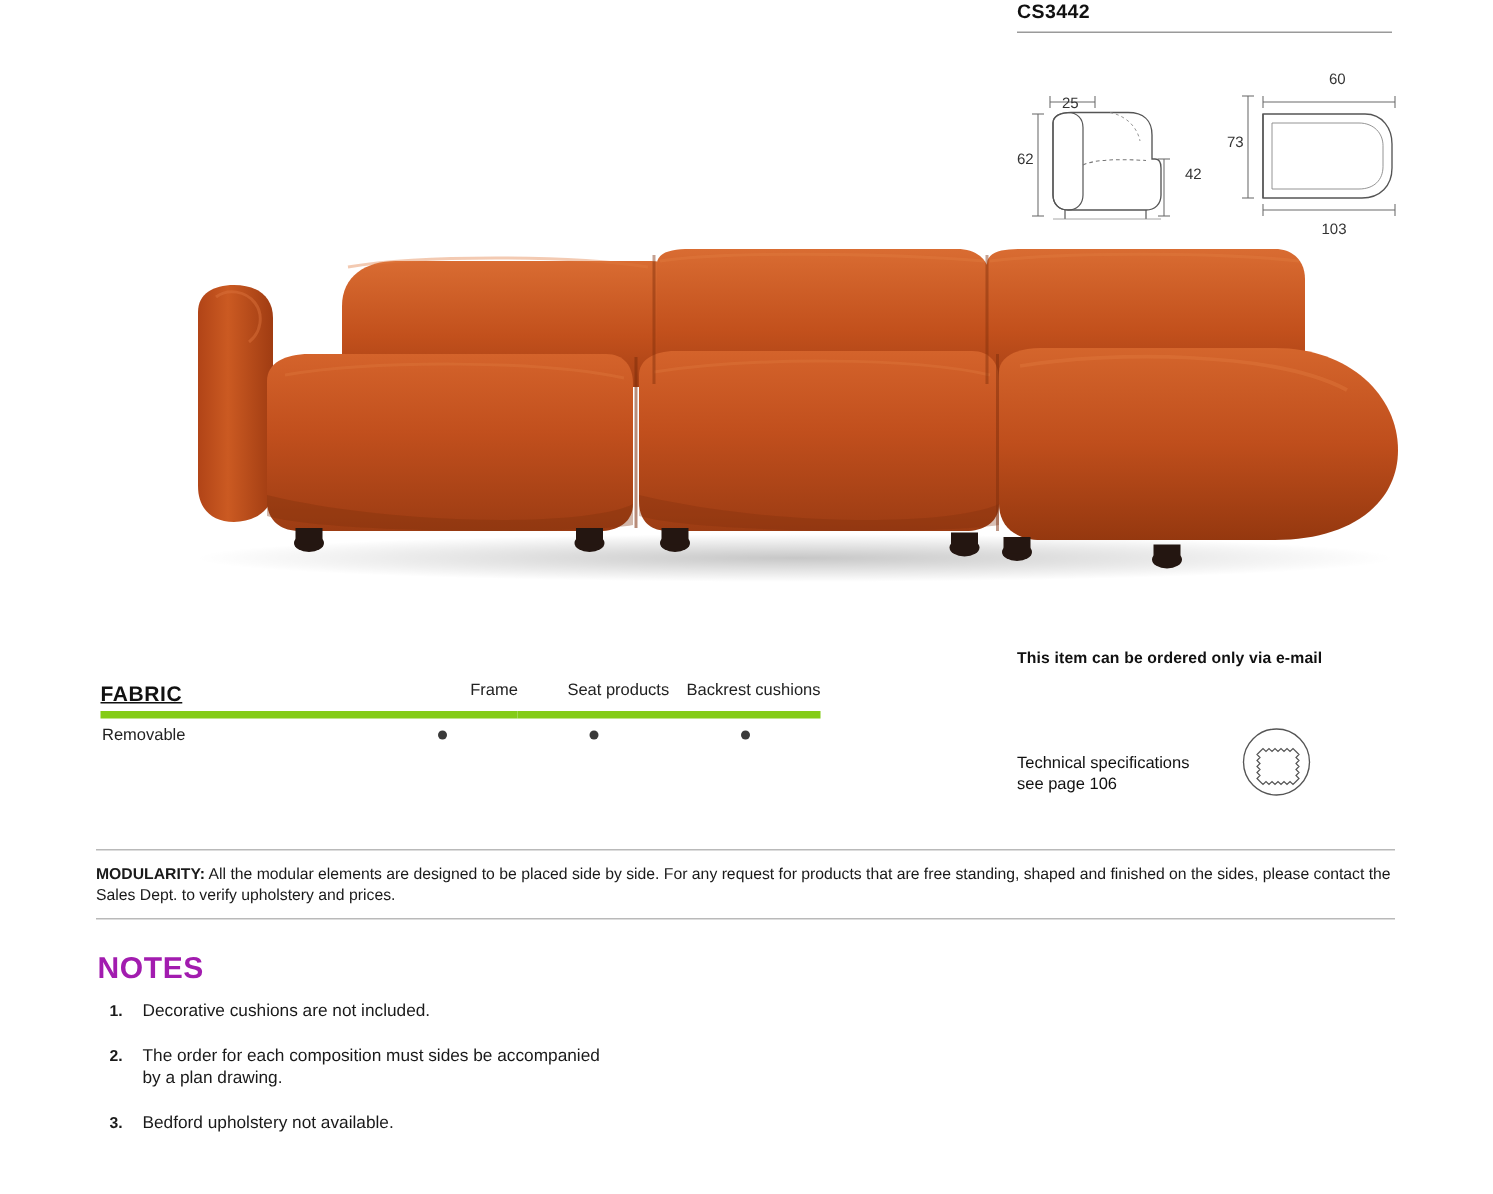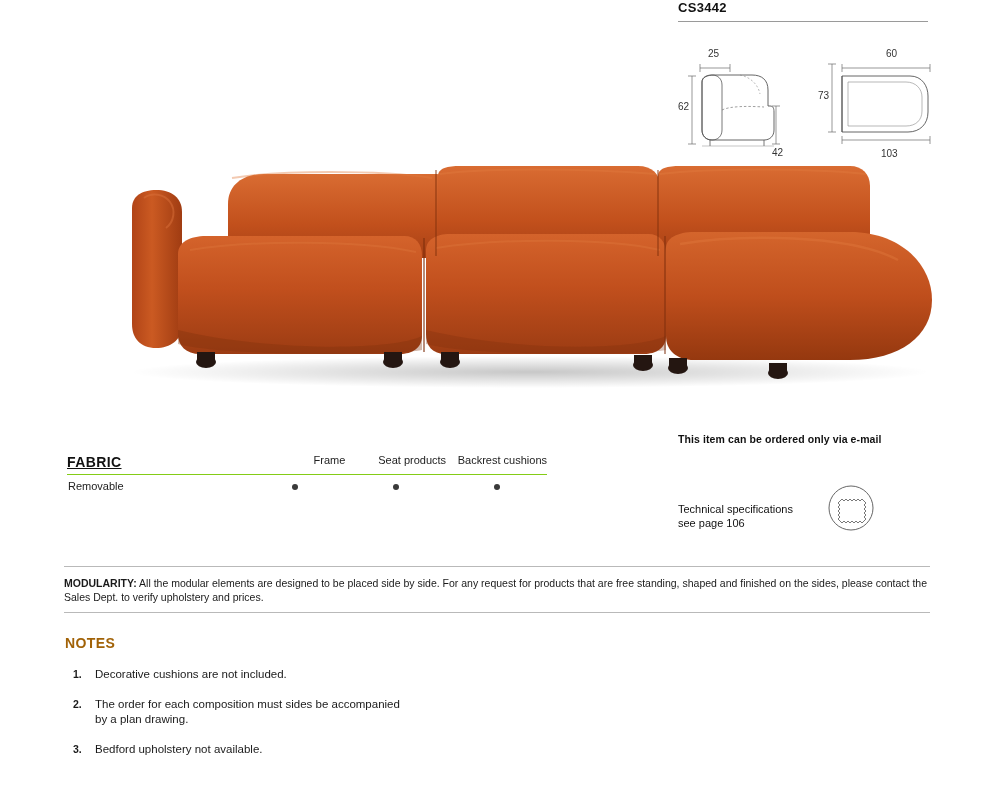--- a/index.html
+++ b/index.html
@@ -99,21 +99,21 @@
     font-size: 11px;
     color: #222;
     text-align: right;
     padding: 2px 0 8px 0;
     vertical-align: bottom;
   }
   table.fabric th.lead { width: 176px; }
   table.fabric th.col { width: 100px; }
   table.fabric td {
     padding: 5px 0;
-    border-top: 1px solid #84cc16;
+    border-top: 5px solid #84cc16;
     text-align: center;
     font-size: 11px;
   }
   table.fabric tr.last td { border-bottom: 1px solid #b9b9b9; }
   table.fabric td.lead {
     text-align: left;
     padding-left: 1px;
   }
   .dot {
     display: inline-block;
@@ -171,24 +171,24 @@
     line-height: 14px;
     color: #1a1a1a;
   }
   .modularity b { font-weight: bold; }
 
   
   .notes-title {
     position: absolute;
     top: 635px;
     left: 65px;
-    font-size: 14px;
+    font-size: 20px;
     font-weight: bold;
     letter-spacing: 0.4px;
-    color: #a16207;
+    color: #a21caf;
   }
   .notes-list {
     position: absolute;
     top: 667px;
     left: 73px;
     width: 340px;
   }
   .note-item {
     display: flex;
     margin-bottom: 14px;
@@ -238,23 +238,23 @@
 
     <path d="M44,66 C52,62 70,62 86,63" fill="none" stroke="#777" stroke-width="0.7" stroke-dasharray="2.5,2"></path>
 
     <path d="M62,31 C72,33 80,40 82,50" fill="none" stroke="#888" stroke-width="0.6" stroke-dasharray="2,2"></path>
 
     <line x1="32" y1="96" x2="32" y2="102" stroke="#555" stroke-width="0.8"></line>
     <line x1="86" y1="96" x2="86" y2="102" stroke="#555" stroke-width="0.8"></line>
     <line x1="24" y1="102" x2="96" y2="102" stroke="#888" stroke-width="0.5"></line>
   </svg>
 
-  <div class="dim-label" style="left:30px; top:4px;">25</div>
+  <div class="dim-label" style="left:30px; top:20px;">25</div>
   <div class="dim-label" style="left:0px; top:57px;">62</div>
-  <div class="dim-label" style="left:94px; top:67px;margin-top:36px;">42</div>
+  <div class="dim-label" style="left:112px; top:67px;">42</div>
 
   <svg width="130" height="116" viewBox="0 0 130 116" style="position:absolute;left:140px;top:0;">
 
     <line x1="14" y1="20" x2="14" y2="88" stroke="#6a6a6a" stroke-width="0.7"></line>
     <line x1="10" y1="20" x2="18" y2="20" stroke="#6a6a6a" stroke-width="0.7"></line>
     <line x1="10" y1="88" x2="18" y2="88" stroke="#6a6a6a" stroke-width="0.7"></line>
 
     <line x1="24" y1="24" x2="112" y2="24" stroke="#6a6a6a" stroke-width="0.7"></line>
     <line x1="24" y1="20" x2="24" y2="28" stroke="#6a6a6a" stroke-width="0.7"></line>
     <line x1="112" y1="20" x2="112" y2="28" stroke="#6a6a6a" stroke-width="0.7"></line>

